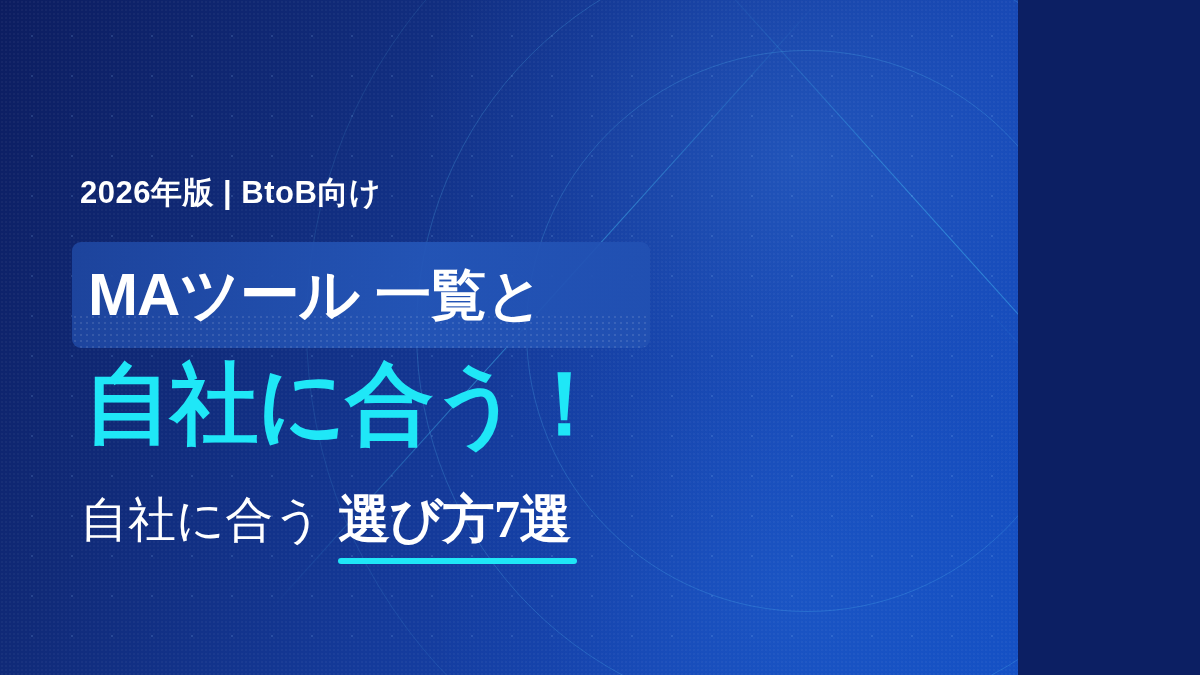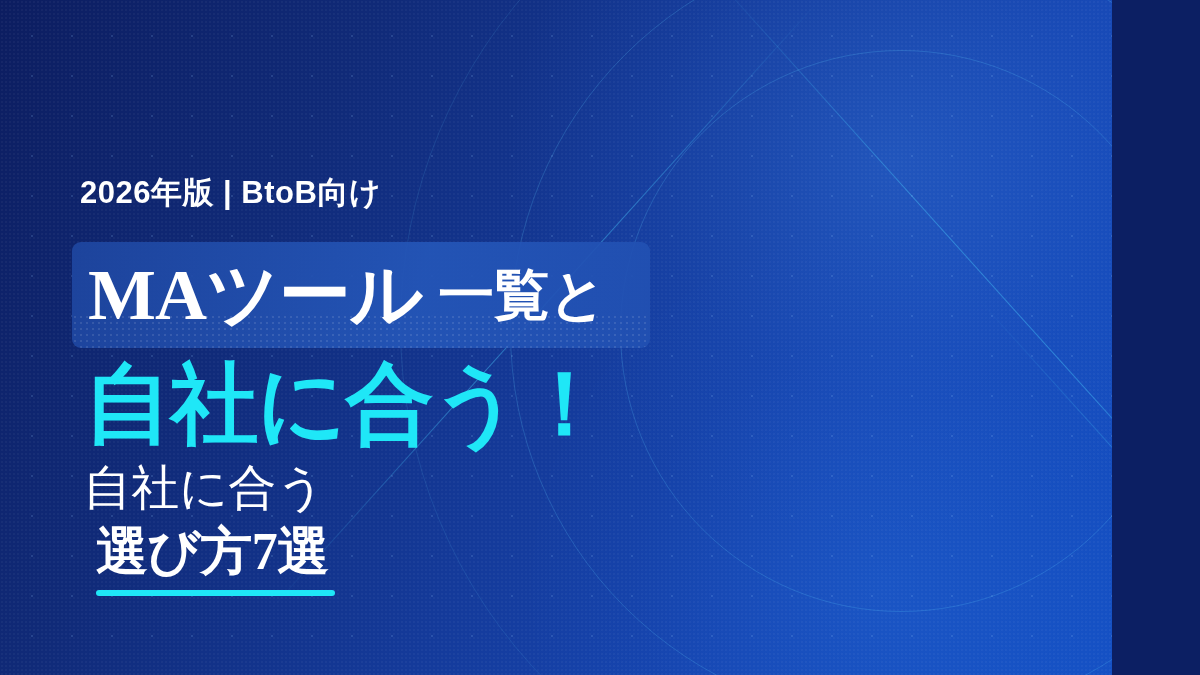--- a/index.html
+++ b/index.html
@@ -4,21 +4,21 @@
 <title>MA Tool Chaos Map Hero</title>
 <style>
   html, body {
     margin: 0;
     padding: 0;
     background: #0c1f63;
   }
 
   .stage {
     position: relative;
-    width: 1112px;
+    width: 1018px;
     height: 675px;
     overflow: hidden;
     font-family: "Liberation Sans", "DejaVu Sans", sans-serif;
     background:
       linear-gradient(118deg,
         #0c1d60 0%,
         #102a78 26%,
         #143a9a 52%,
         #1646b2 74%,
         #1450c4 100%);
@@ -152,26 +152,25 @@
     background-image: radial-gradient(
         rgba(255,255,255,0.14) 1px, transparent 1.2px);
     background-size: 6px 6px;
     opacity: 0.75;
   }
 
   .hl-main {
     position: relative;
     z-index: 2;
     padding-left: 16px;
-    font-size: 72px;
+    font-size: 60px;
     line-height: 106px;
     font-weight: 900;
     color: #ffffff;
     letter-spacing: -1px;
-    font-family: Liberation Serif, serif;
   }
 
   .hl-sub {
     position: relative;
     z-index: 2;
     margin-left: 16px;
     font-size: 56px;
     line-height: 106px;
     font-weight: 900;
     color: #ffffff;
@@ -187,26 +186,25 @@
     line-height: 104px;
     font-weight: 900;
     color: #1fe7f7;
     letter-spacing: -1.5px;
     white-space: nowrap;
   }
 
   
   .sub-line {
     position: absolute;
-    top: 456px;
+    top: 488px;
     left: 8px;
     display: flex;
-    align-items: center;
-    white-space: nowrap;
-    flex-direction: column;
+    align-items: flex-end;
+    white-space: nowrap;
   }
 
   .sub-plain {
     font-size: 48px;
     line-height: 64px;
     font-weight: 400;
     color: #ffffff;
     letter-spacing: 0px;
   }
 

